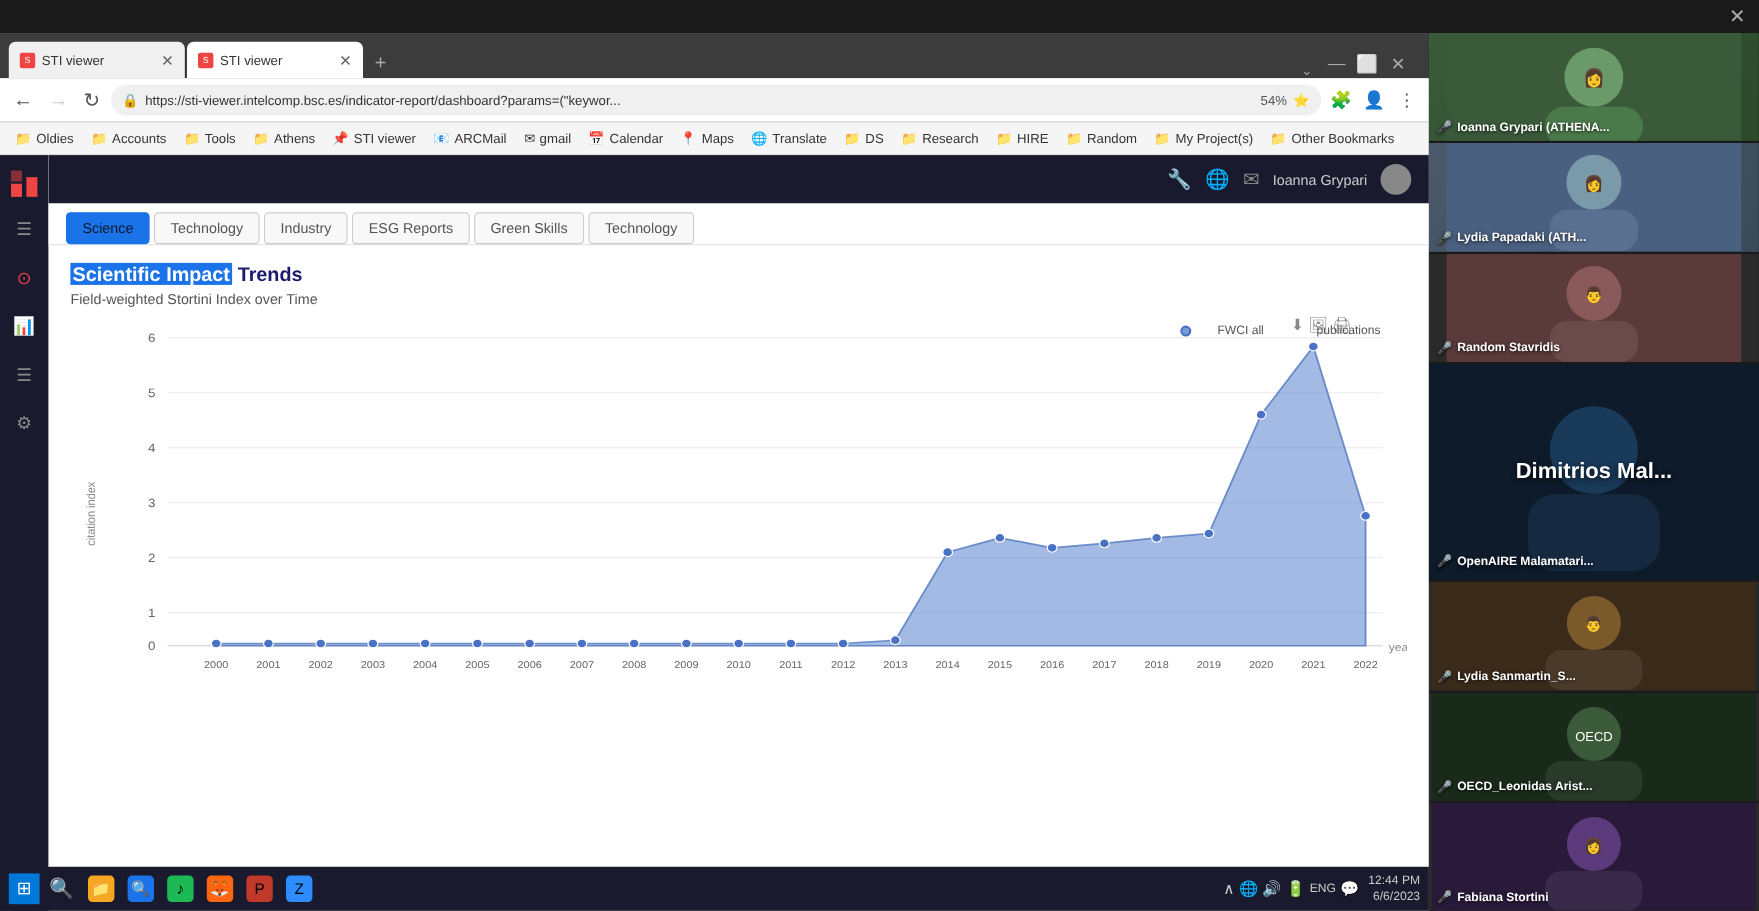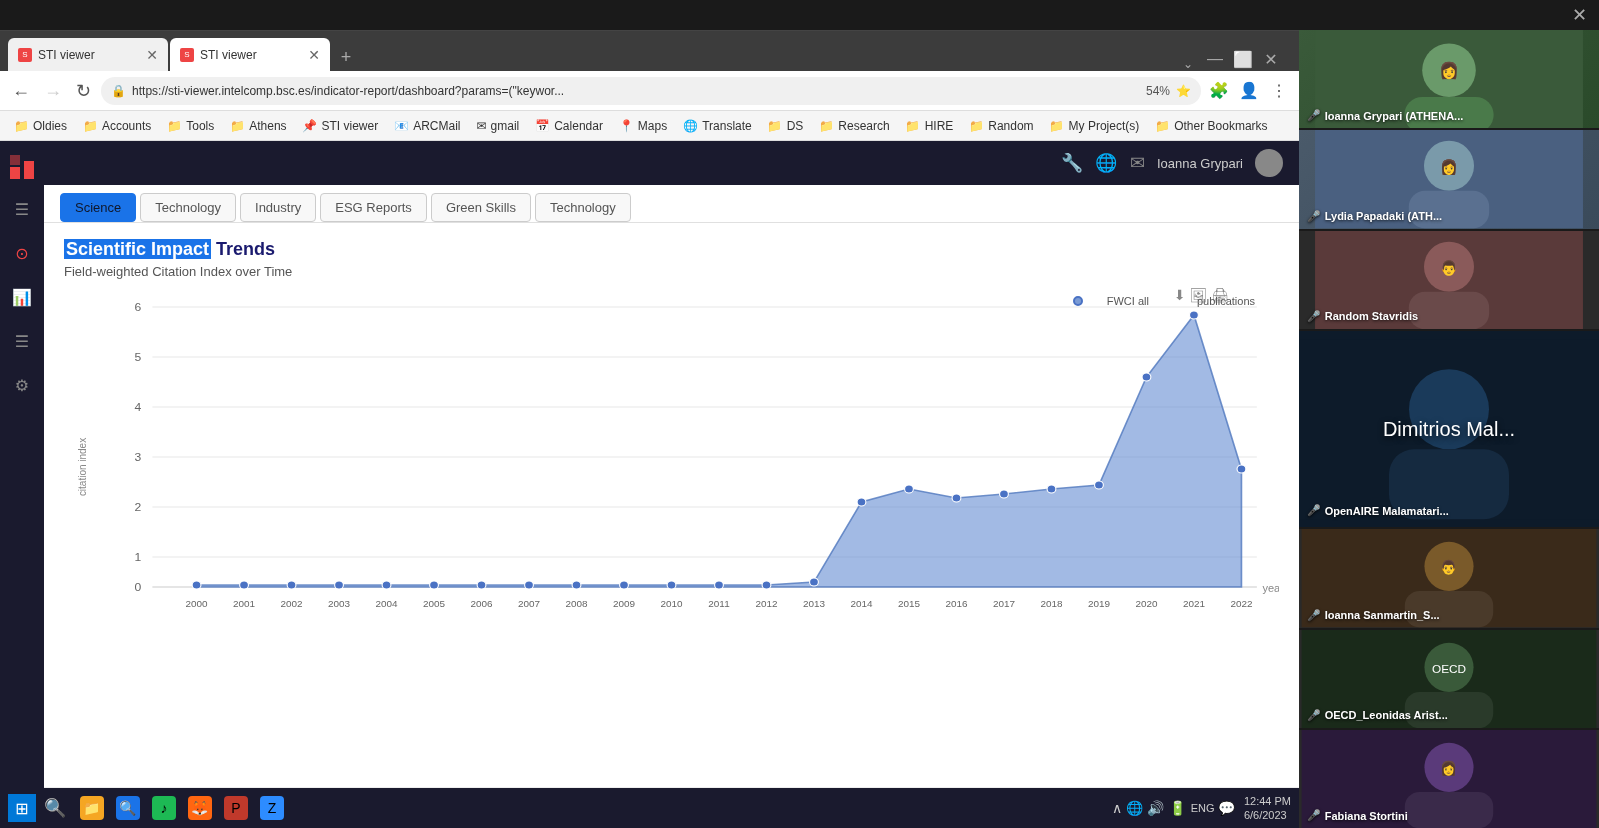--- a/index.html
+++ b/index.html
@@ -286,21 +286,21 @@
       align-items: center;
       gap: 4px;
     }
     .video-big-name {
       position: absolute;
       top: 50%;
       left: 50%;
       transform: translate(-50%, -50%);
       color: #fff;
       font-size: 20px;
-      font-weight: normal;
+      font-weight: bold;
       text-align: center;
       text-shadow: 0 2px 6px rgba(0,0,0,0.8);
     }
 
     
     .taskbar {
       position: absolute;
       bottom: 0;
       left: 0;
       width: 1299px;
@@ -309,21 +309,21 @@
       display: flex;
       align-items: center;
       padding: 0 8px;
       gap: 4px;
     }
     .taskbar-start { width: 28px; height: 28px; background: #0078d7; display: flex; align-items: center; justify-content: center; font-size: 16px; color: #fff; cursor: pointer; }
     .taskbar-search { width: 32px; height: 28px; display: flex; align-items: center; justify-content: center; color: #aaa; font-size: 18px; cursor: pointer; }
     .taskbar-app { width: 32px; height: 32px; display: flex; align-items: center; justify-content: center; cursor: pointer; }
     .taskbar-app-icon { width: 24px; height: 24px; border-radius: 4px; display: flex; align-items: center; justify-content: center; font-size: 14px; }
     .taskbar-right { margin-left: auto; display: flex; align-items: center; gap: 8px; color: #ccc; font-size: 11px; }
-    .taskbar-time { text-align: left; line-height: 1.3; }
+    .taskbar-time { text-align: right; line-height: 1.3; }
     .taskbar-icons { display: flex; align-items: center; gap: 4px; }
     .tray-icon { color: #ccc; font-size: 14px; cursor: pointer; }
 
     
     .top-close {
       position: absolute;
       top: 0;
       right: 0;
       width: 300px;
       height: 30px;
@@ -483,21 +483,21 @@
           <div class="content-tab">Industry</div>
           <div class="content-tab">ESG Reports</div>
           <div class="content-tab">Green Skills</div>
           <div class="content-tab">Technology</div>
         </div>
 
         <div class="chart-section">
           <div class="section-title">
             <span class="highlight">Scientific Impact</span><span> Trends</span>
           </div>
-          <div class="chart-subtitle">Field-weighted Citation Index over Time</div>
+          <div class="chart-subtitle">Field-weighted Stortini Index over Time</div>
 
           <div class="chart-container">
             <div class="chart-download-icons">
               <span class="dl-icon">⬇</span>
               <span class="dl-icon">🖼</span>
               <span class="dl-icon">🖨</span>
             </div>
             <div class="chart-legend">
               <div class="legend-dot"></div>
               <span>FWCI all</span>
@@ -699,21 +699,21 @@
 
   <div class="video-tile" style="max-height: 100px;">
     <svg width="100%" height="100%" viewBox="0 0 300 100">
       <rect width="300" height="100" fill="#3a2a1a"></rect>
       <circle cx="150" cy="38" r="25" fill="#7a5a2a"></circle>
       <rect x="105" y="63" width="90" height="37" rx="15" fill="#4a3a2a"></rect>
       <text x="150" y="44" text-anchor="middle" fill="#fff" font-size="14">👨</text>
     </svg>
     <div class="video-name">
       <span style="color:#ff4444;">🎤</span>
-      <span>Ioanna Sanmartin_S...</span>
+      <span>Lydia Sanmartin_S...</span>
     </div>
   </div>
 
   <div class="video-tile" style="max-height: 100px; text-align: right;">
     <svg width="100%" height="100%" viewBox="0 0 300 100">
       <rect width="300" height="100" fill="#1a2a1a"></rect>
       <circle cx="150" cy="38" r="25" fill="#3a5a3a"></circle>
       <rect x="105" y="63" width="90" height="37" rx="15" fill="#2a3a2a"></rect>
       <text x="150" y="44" text-anchor="middle" fill="#fff" font-size="12">OECD</text>
     </svg>

